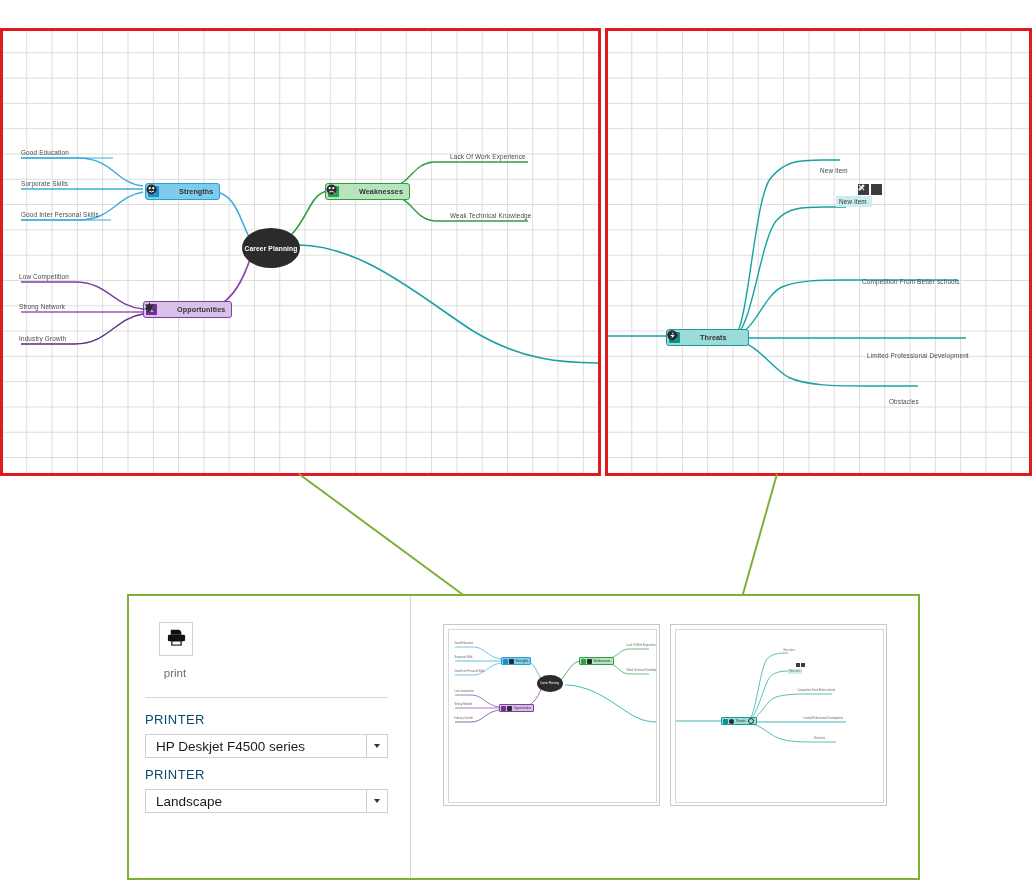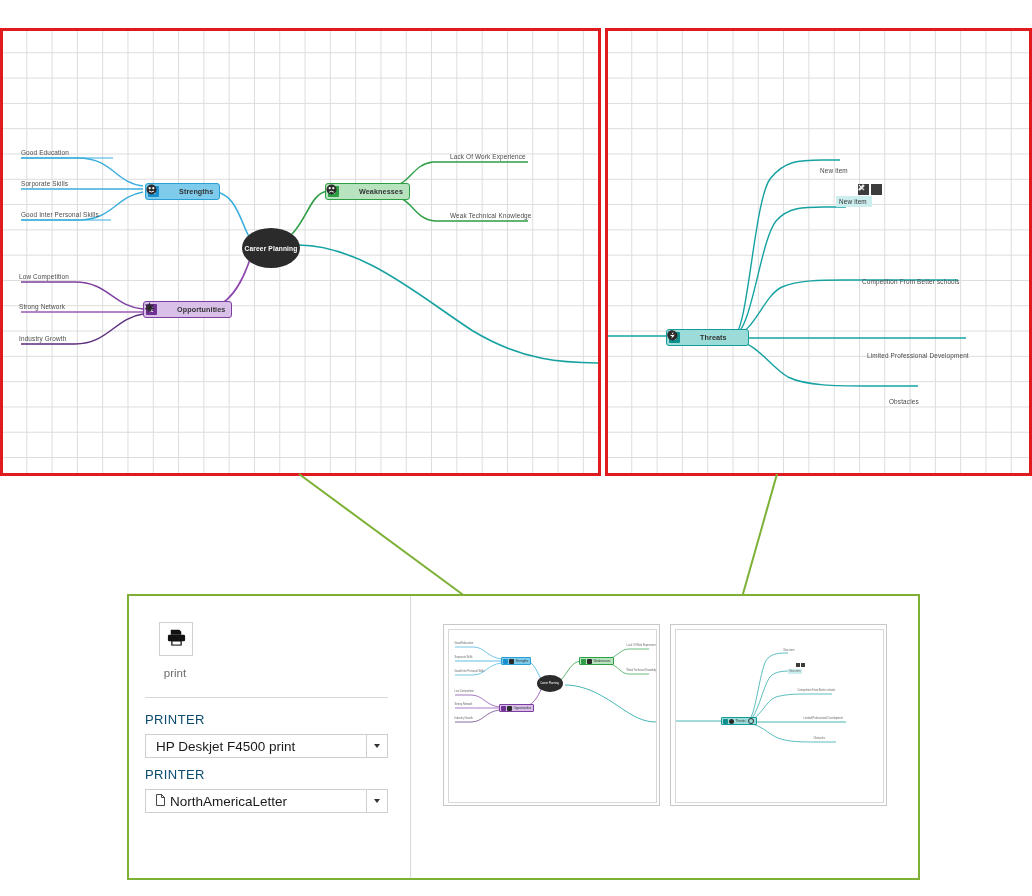--- a/index.html
+++ b/index.html
@@ -371,35 +371,29 @@
           </svg>
         </span>
       </div>
       <div class="print-caption">print</div>
     </div>
 
     <div class="hr"></div>
 
     <div class="sect-label">PRINTER</div>
     <div class="combo">
-      <span>HP Deskjet F4500 print</span>
+      <span>HP Deskjet F4500 series</span>
       <span class="arrow-cell">
           <span class="caret"></span>
         </span>
     </div>
 
     <div class="sect-label" style="margin-top:9px;">PRINTER</div>
     <div class="combo">
-      <span class="page-glyph">
-        <svg width="9" height="12" viewBox="0 0 9 12">
-            <path d="M0.5,0.5 h5 l3,3 v8 h-8 z" fill="#fff" stroke="#333" stroke-width="0.9"></path>
-            <path d="M5.5,0.5 v3 h3" fill="none" stroke="#333" stroke-width="0.9"></path>
-          </svg>
-      </span>
-      <span>NorthAmericaLetter</span>
+      <span>Landscape</span>
       <span class="arrow-cell">
           <span class="caret"></span>
         </span>
     </div>
   </div>
 
   <div id="print-right">
 
     <div class="preview-sheet">
       <div class="preview-inner">

